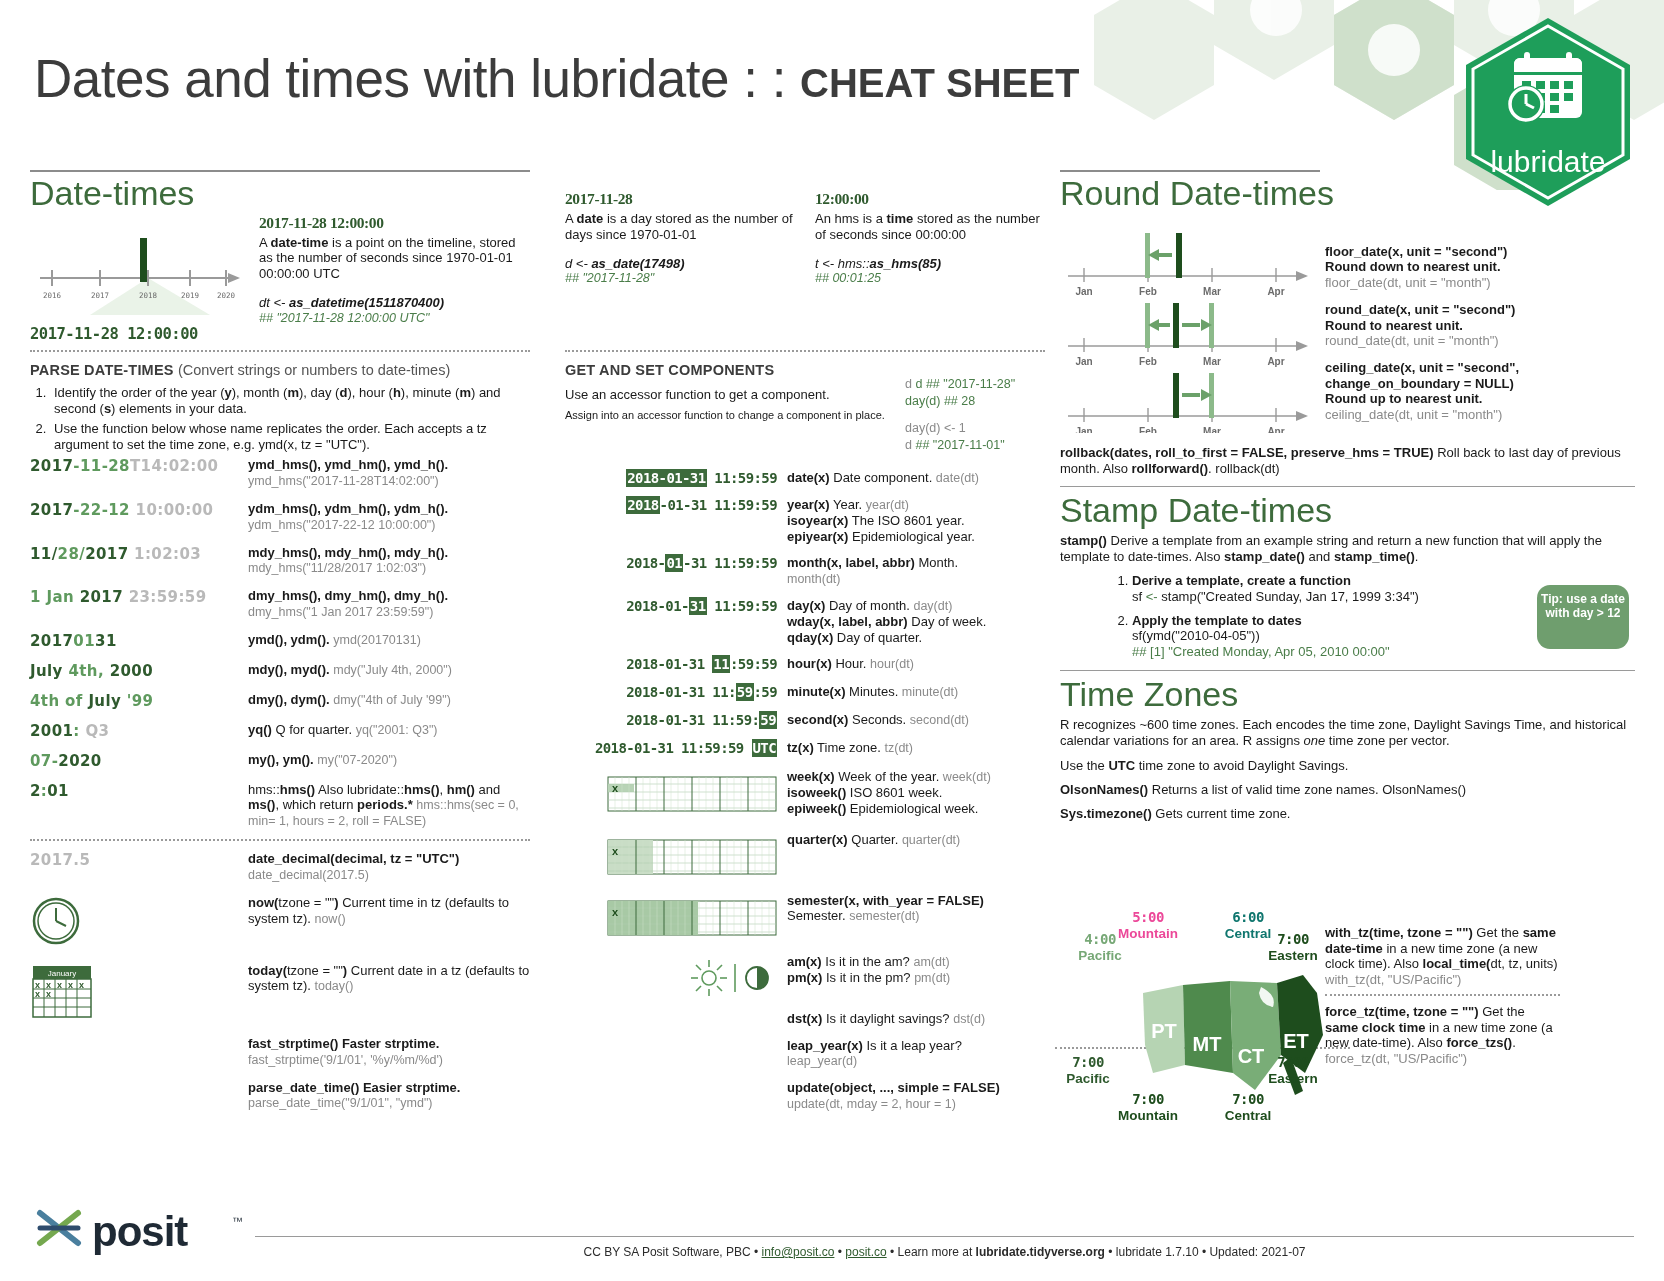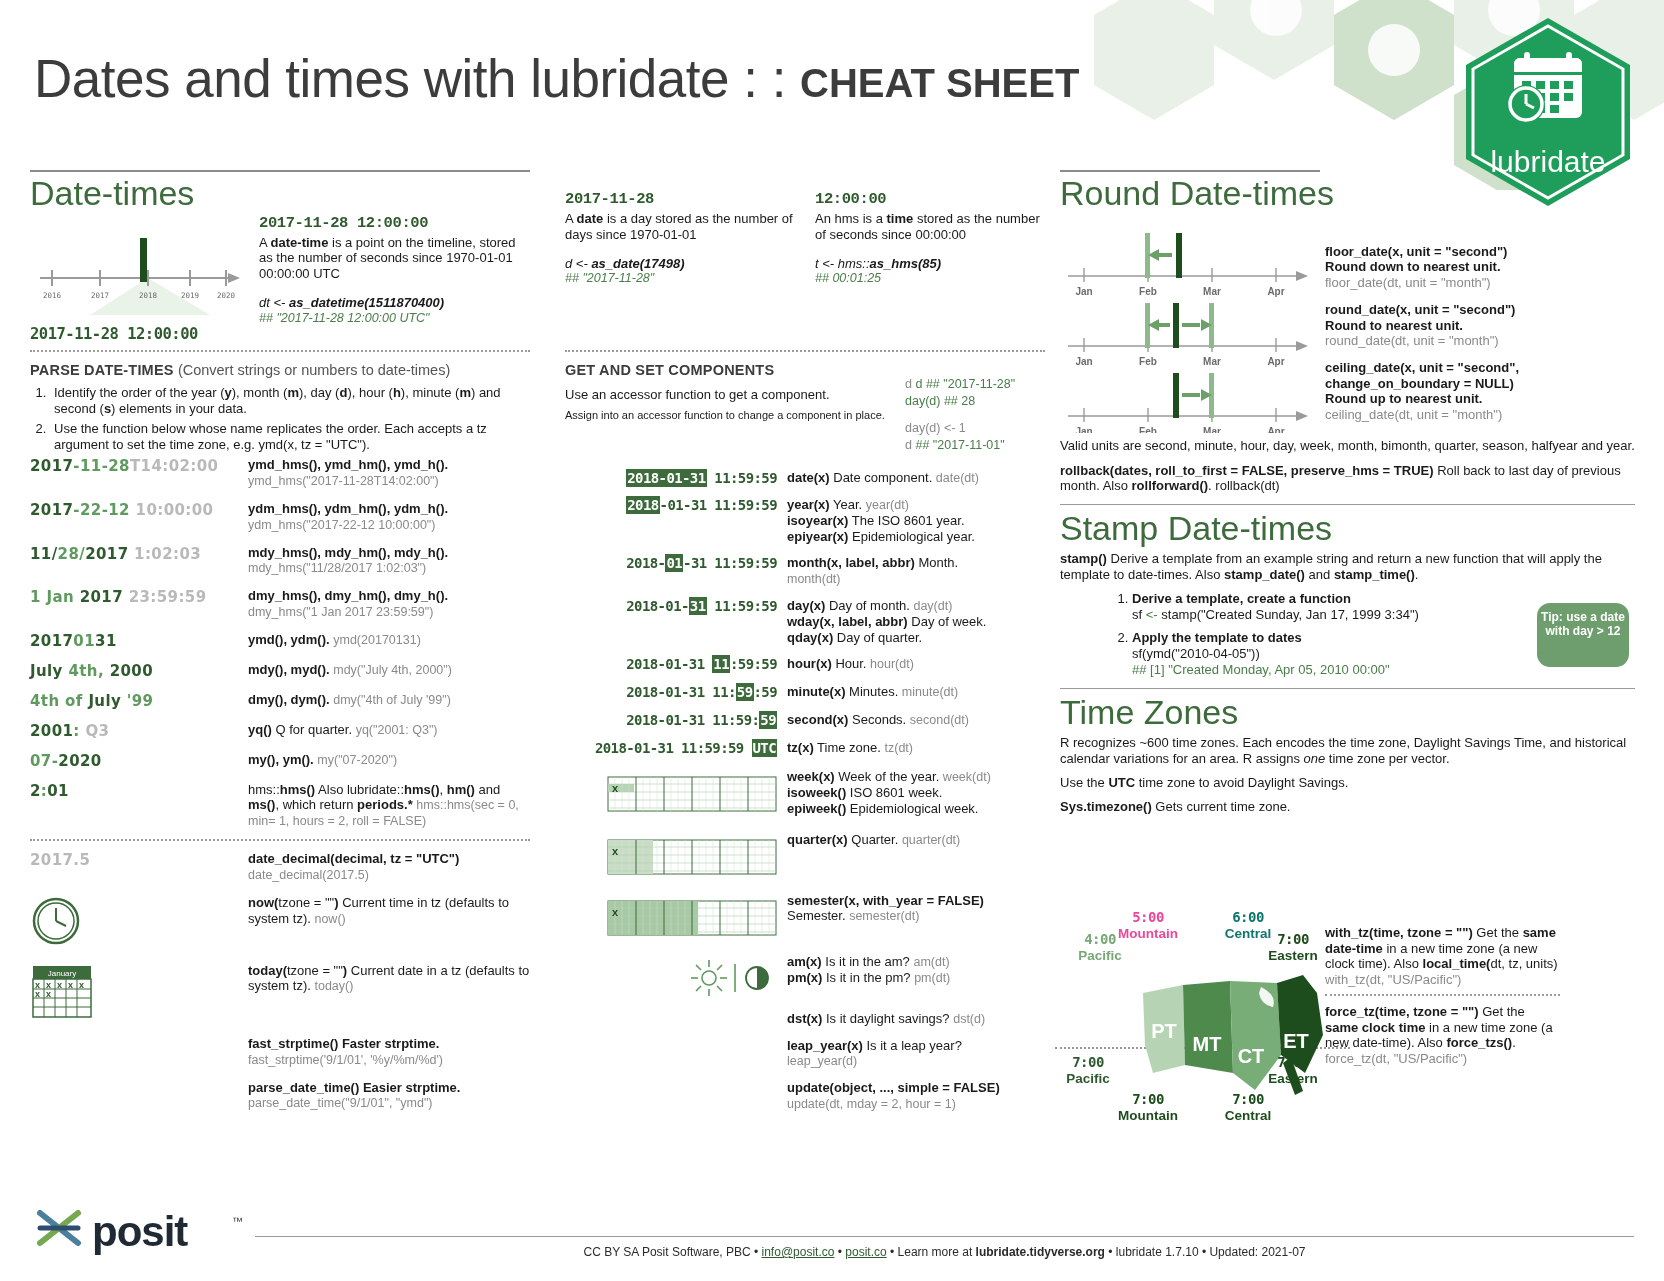--- a/index.html
+++ b/index.html
@@ -38,21 +38,21 @@
   h2.sub { font-size: 14.5px; font-weight: bold; color: #3c3c3c; letter-spacing: 0.2px; }
   h2.sub .lite { font-weight: normal; color: #545454; letter-spacing: 0; }
   .grn { color: #3d6b3c; }
   .grn-lt { color: #77a876; }
   .gry { color: #8a8a8a; }
   .code { color: #8a8a8a; font-size: 12.5px; }
   .codeg { color: #4a7d49; }
   b { font-weight: bold; }
   i { font-style: italic; }
   .defbox { font-size: 13px; line-height: 1.22; }
-  .defbox .dt { font-family: Liberation Mono, monospace; font-weight: bold; font-size: 15.5px;
+  .defbox .dt { font-family: Liberation Serif, serif; font-weight: bold; font-size: 15.5px;
      color: #2f5a2e; letter-spacing: -0.4px; margin-bottom: 2px; }
   .defbox p { margin-bottom: 0; }
   .defbox .ex { margin-top: 13px; font-style: italic; font-size: 13px; }
   .defbox .ex b { font-style: italic; }
   .defbox .exo { font-style: italic; color: #4a7d49; font-size: 12.5px; }
 
   
   .tl { margin-top: 6px; }
   .tlcap { font-family: "DejaVu Sans Mono", monospace; font-weight: bold; font-size: 15.5px;
     color: #2f5a2e; letter-spacing: -0.5px; margin-top: 2px; }
@@ -665,21 +665,20 @@
           <span class="cd">round_date(dt, unit = "month")</span>
         </div>
         <div class="rc">
           <b><span>ceiling_date(x, unit = "second", change_on_boundary = NULL)</span></b><br>
           <b><span>Round up to nearest unit.</span></b><br>
           <span class="cd">ceiling_date(dt, unit = "month")</span>
         </div>
       </div>
     </div>
 
-    <p style="font-size:13px; line-height:1.22; margin-top:2px;">Valid units are second, minute, hour, day, week, month, bimonth, quarter, season, halfyear and year.</p>
     <p style="font-size:13px; line-height:1.22; margin-top:9px;">
       <b>rollback(dates, roll_to_first = FALSE, preserve_hms = TRUE)</b><span> Roll back to last day of previous month. Also </span><b>rollforward()</b><span class="cd">. rollback(dt)</span>
     </p>
 
     <div class="hrule-thin"></div>
     <h1 class="sec">Stamp Date-times</h1>
     <p style="font-size:13px; line-height:1.22; margin-top:4px;">
       <b>stamp()</b><span> Derive a template from an example string and return a new function that will apply the template to date-times. Also </span><b>stamp_date()</b><span> and </span><b>stamp_time()</b>.
     </p>
 
@@ -702,20 +701,23 @@
 
     <div class="hrule-thin" style="margin-top:10px;"></div>
     <h1 class="sec">Time Zones</h1>
     <p style="font-size:13px; line-height:1.22; margin-top:4px;">
       <span>R recognizes ~600 time zones. Each encodes the time zone, Daylight Savings Time, and historical calendar variations for an area. R assigns </span><i>one</i><span> time zone per vector.</span>
     </p>
     <p style="font-size:13px; margin-top:9px;">
       <span>Use the </span><b>UTC</b><span> time zone to avoid Daylight Savings.</span>
     </p>
     <p style="font-size:13px; margin-top:9px;">
+      <b>OlsonNames()</b><span> Returns a list of valid time zone names. </span><span class="cd">OlsonNames()</span>
+    </p>
+    <p style="font-size:13px; margin-top:9px;">
       <b>Sys.timezone()</b><span> Gets current time zone.</span>
     </p>
   </div>
 
   <div style="position:absolute; left:1055px; top:905px; width:295px; height:235px;">
     <svg width="295" height="235" viewBox="0 0 295 235">
 
       <path d="M 88,88 L 128,80 L 130,160 L 98,168 L 90,140 Z" fill="#b6d4b3"></path>
 
       <path d="M 128,80 L 175,76 L 178,168 L 130,160 Z" fill="#4f8a4d"></path>

